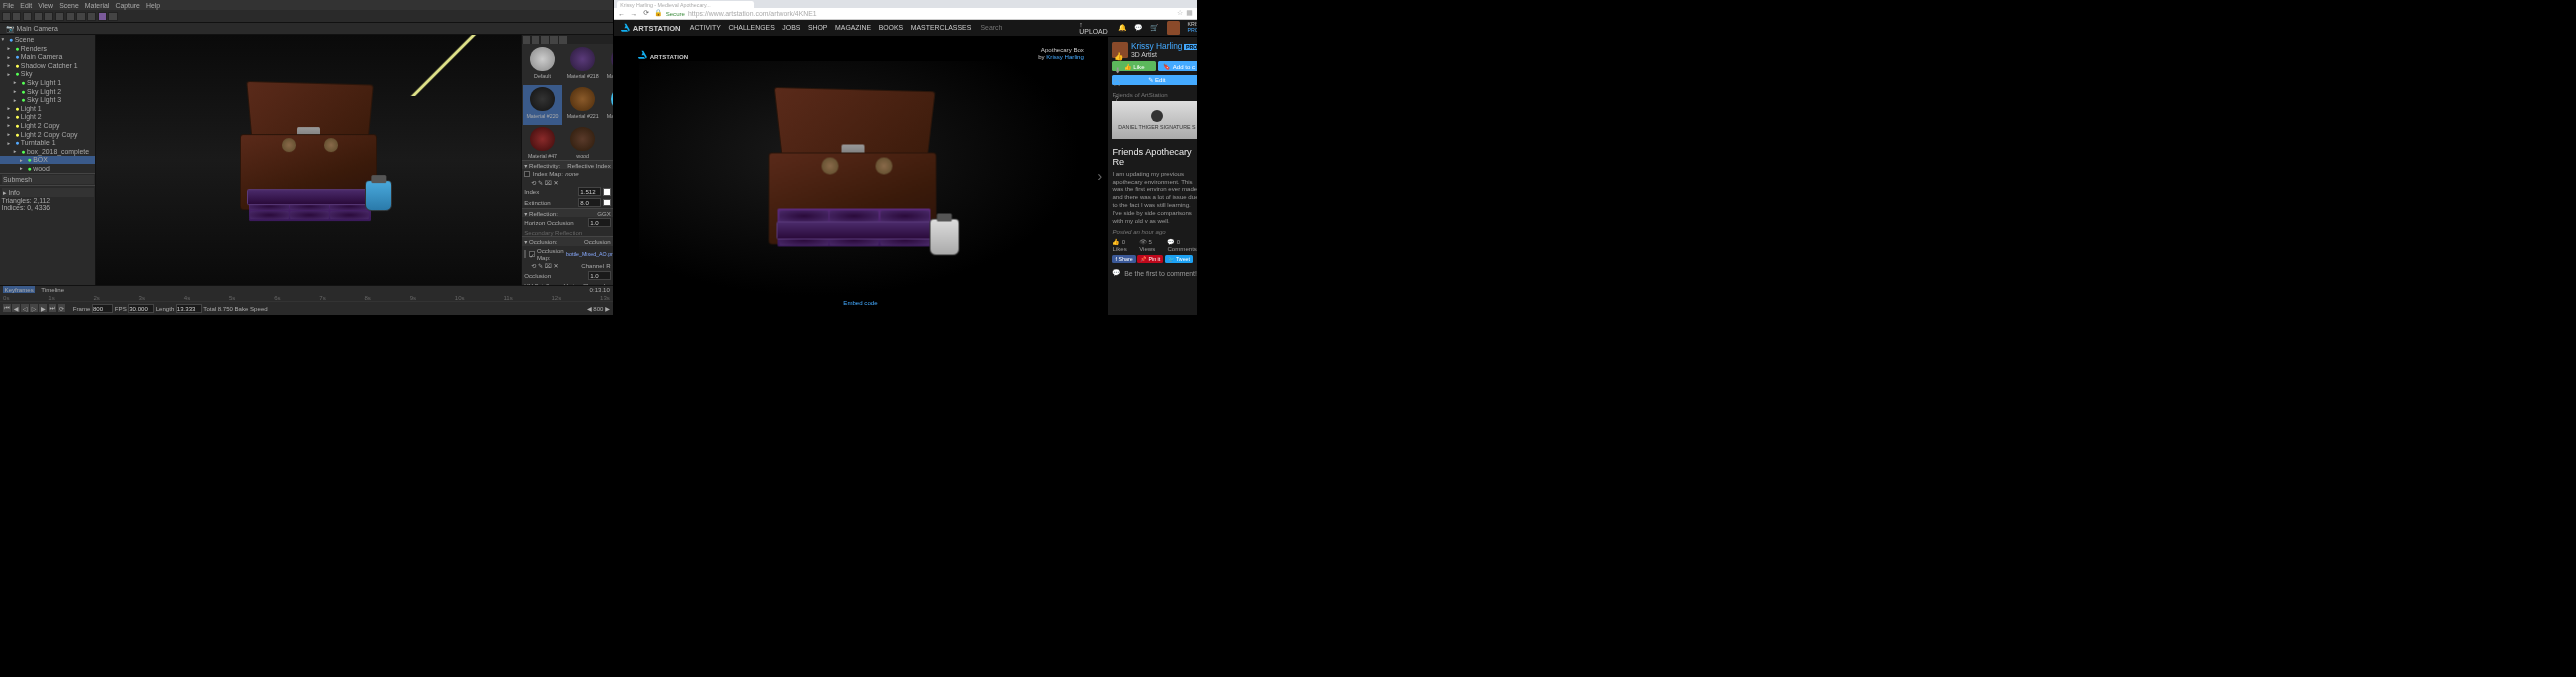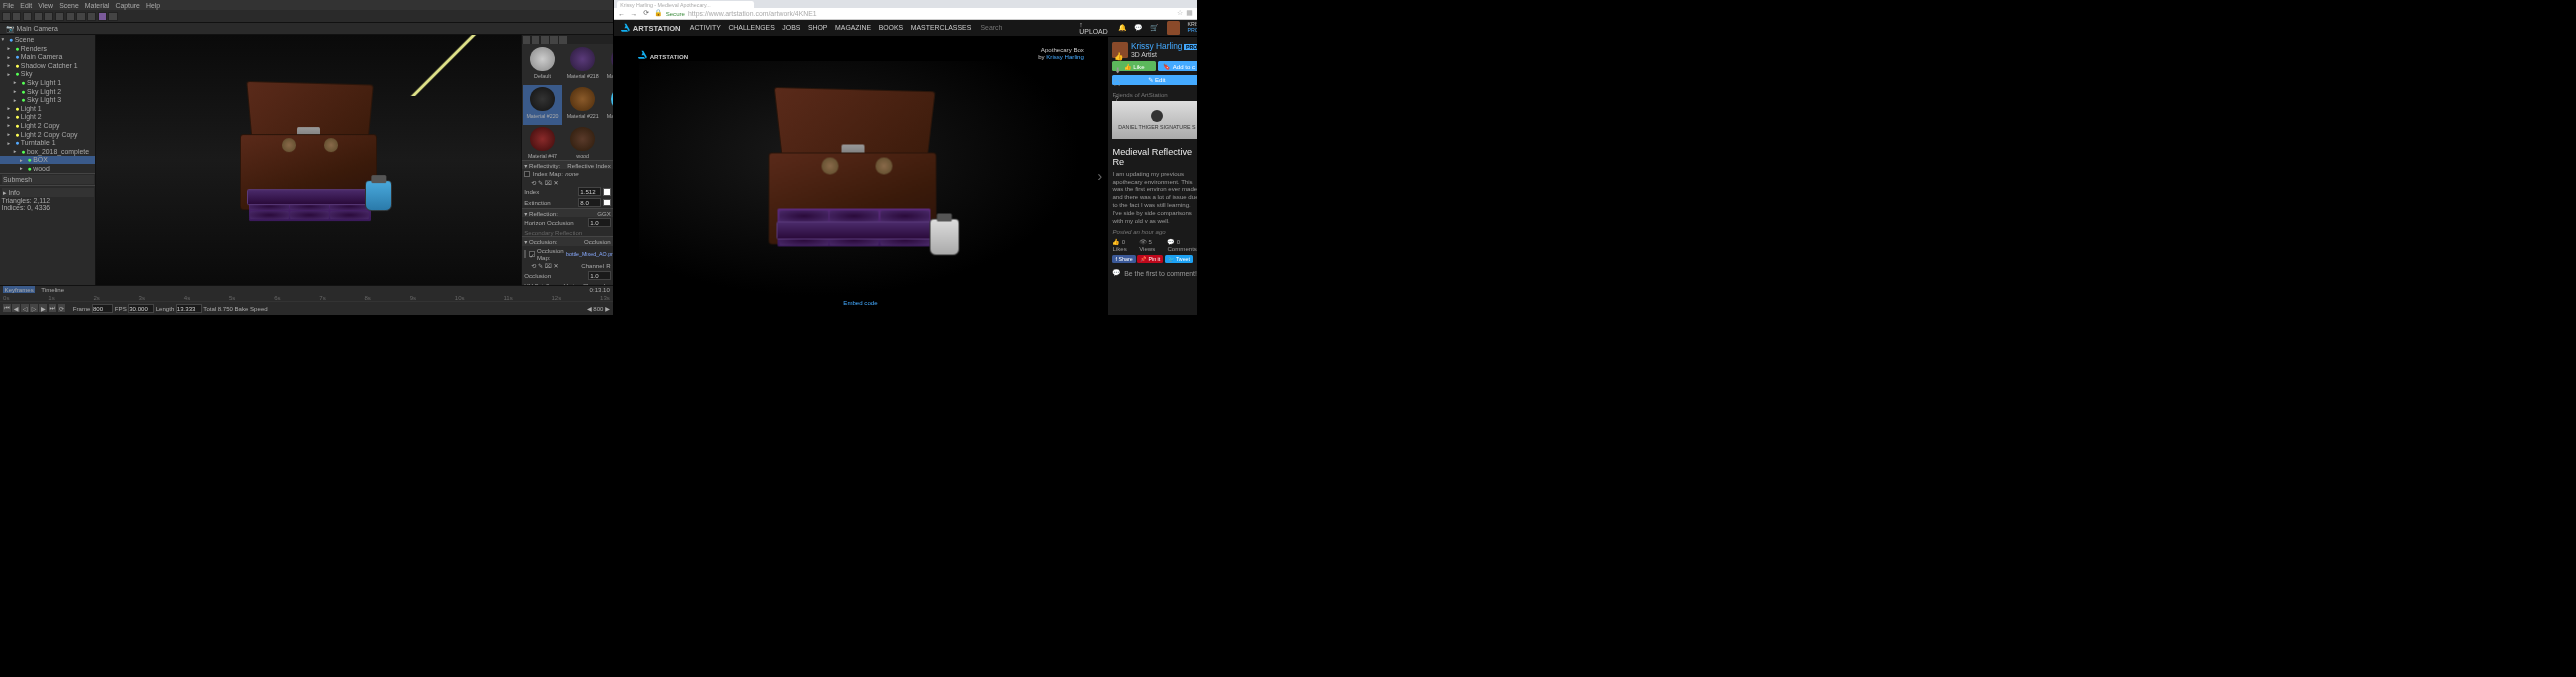--- a/index.html
+++ b/index.html
@@ -531,21 +531,21 @@
           <div class="action-btn btn-like">👍 <span>Like</span></div>
           <div class="action-btn btn-add">🔖 <span>Add to c</span></div>
         </div>
         <div class="action-btns">
           <div class="action-btn btn-edit">✎ <span>Edit</span></div>
         </div>
         <div class="friends-hdr">Friends of ArtStation</div>
         <div class="friend-img">
             <div><div style="width:12.2px;height:12.2px;border-radius:50%;background:#333;margin:0 auto 1.5px"></div><span>DANIEL THIGER SIGNATURE S</span></div>
           </div>
-        <div class="art-title">Medieval Reflective Re</div>
+        <div class="art-title">Friends Apothecary Re</div>
         <div class="art-desc">I am updating my previous apothecary environment. This was the first environ ever made and there was a lot of issue due to the fact I was still learning. I've side by side comparisons with my old v as well.</div>
         <div class="posted">Posted an hour ago</div>
         <div class="stats">
           <span>👍 <span>0 Likes</span></span>
           <span>👁 <span>5 Views</span></span>
           <span>💬 <span>0 Comments</span></span>
         </div>
         <div class="share-row">
           <div class="share-btn sb-fb">f <span>Share</span></div>
           <div class="share-btn sb-pin">📌 <span>Pin it</span></div>

